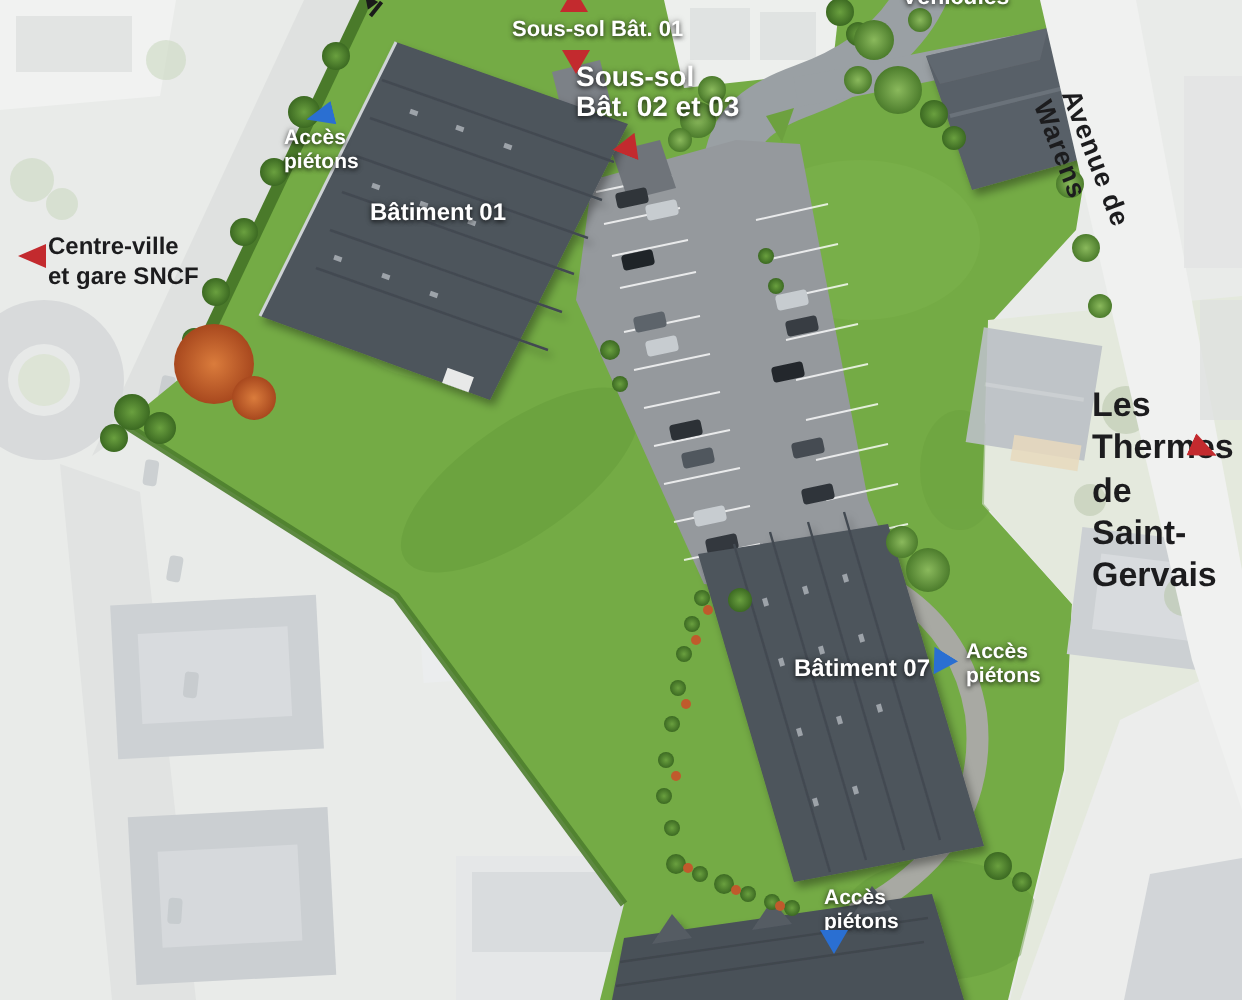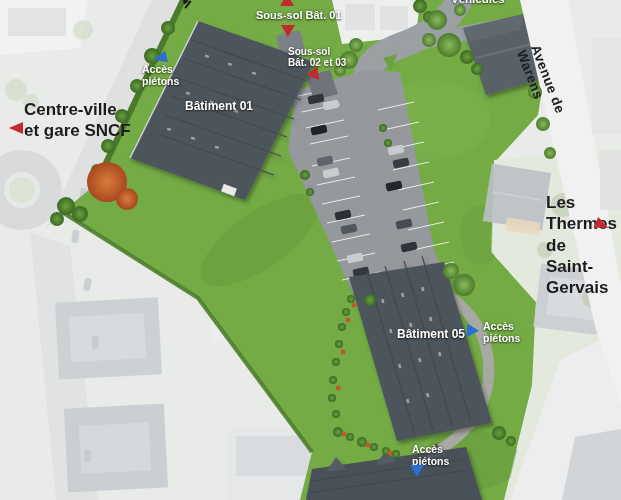--- a/index.html
+++ b/index.html
@@ -334,41 +334,41 @@
 
 <div class="northmark" style="left:187px;top:0px"></div>
 <div class="northhead" style="left:182px;top:-2px"></div>
 
 <div class="lbl white" style="left:451px;top:-7px;font-size:11.5px">Véhicules</div>
 
 <div class="tri red up" style="left:280px;top:-6px"></div>
 <div class="lbl white" style="left:256px;top:9px;font-size:11px">Sous-sol Bât. 01</div>
 <div class="tri red down" style="left:281px;top:25px"></div>
 
-<div class="lbl white" style="left:288px;top:46px;font-size:10px">Sous-sol
+<div class="lbl white" style="left:288px;top:31px;font-size:14px">Sous-sol
 Bât. 02 et 03</div>
 <div class="tri red up" style="left:308px;top:66px;transform:rotate(22deg)"></div>
 
 <div class="tri blue left" style="left:153px;top:52px;transform:rotate(-14deg)"></div>
 <div class="lbl white" style="left:142px;top:64px;font-size:10.5px">Accès
 piétons</div>
 
 <div class="lbl white" style="left:185px;top:100px;font-size:12px">Bâtiment 01</div>
 
 <div class="tri red left" style="left:9px;top:122px"></div>
-<div class="lbl black" style="left:24px;top:100px;font-size:17px;line-height:1.22">Centre-ville
+<div class="lbl black" style="left:24px;top:116px;font-size:12px;line-height:1.22">Centre-ville
 et gare SNCF</div>
 
 <div class="lbl black" style="left:541px;top:43px;font-size:13.5px;letter-spacing:0.5px;transform:rotate(69deg);transform-origin:left top">Avenue de Warens</div>
 
 <div class="lbl black" style="left:546px;top:192px;font-size:17px;line-height:1.25">Les Thermes de
 Saint-Gervais</div>
 <div class="tri red right" style="left:595px;top:219px;transform:rotate(24deg)"></div>
 
-<div class="lbl white" style="left:397px;top:328px;font-size:12px">Bâtiment 05</div>
+<div class="lbl white" style="left:397px;top:328px;font-size:12px">Bâtiment 07</div>
 
 <div class="tri blue down" style="left:463px;top:326px;transform:rotate(32deg)"></div>
 <div class="lbl white" style="left:483px;top:321px;font-size:10.5px">Accès
 piétons</div>
 
 <div class="lbl white" style="left:412px;top:444px;font-size:10.5px">Accès
 piétons</div>
 <div class="tri blue down" style="left:410px;top:465px"></div>
 
 </div>

